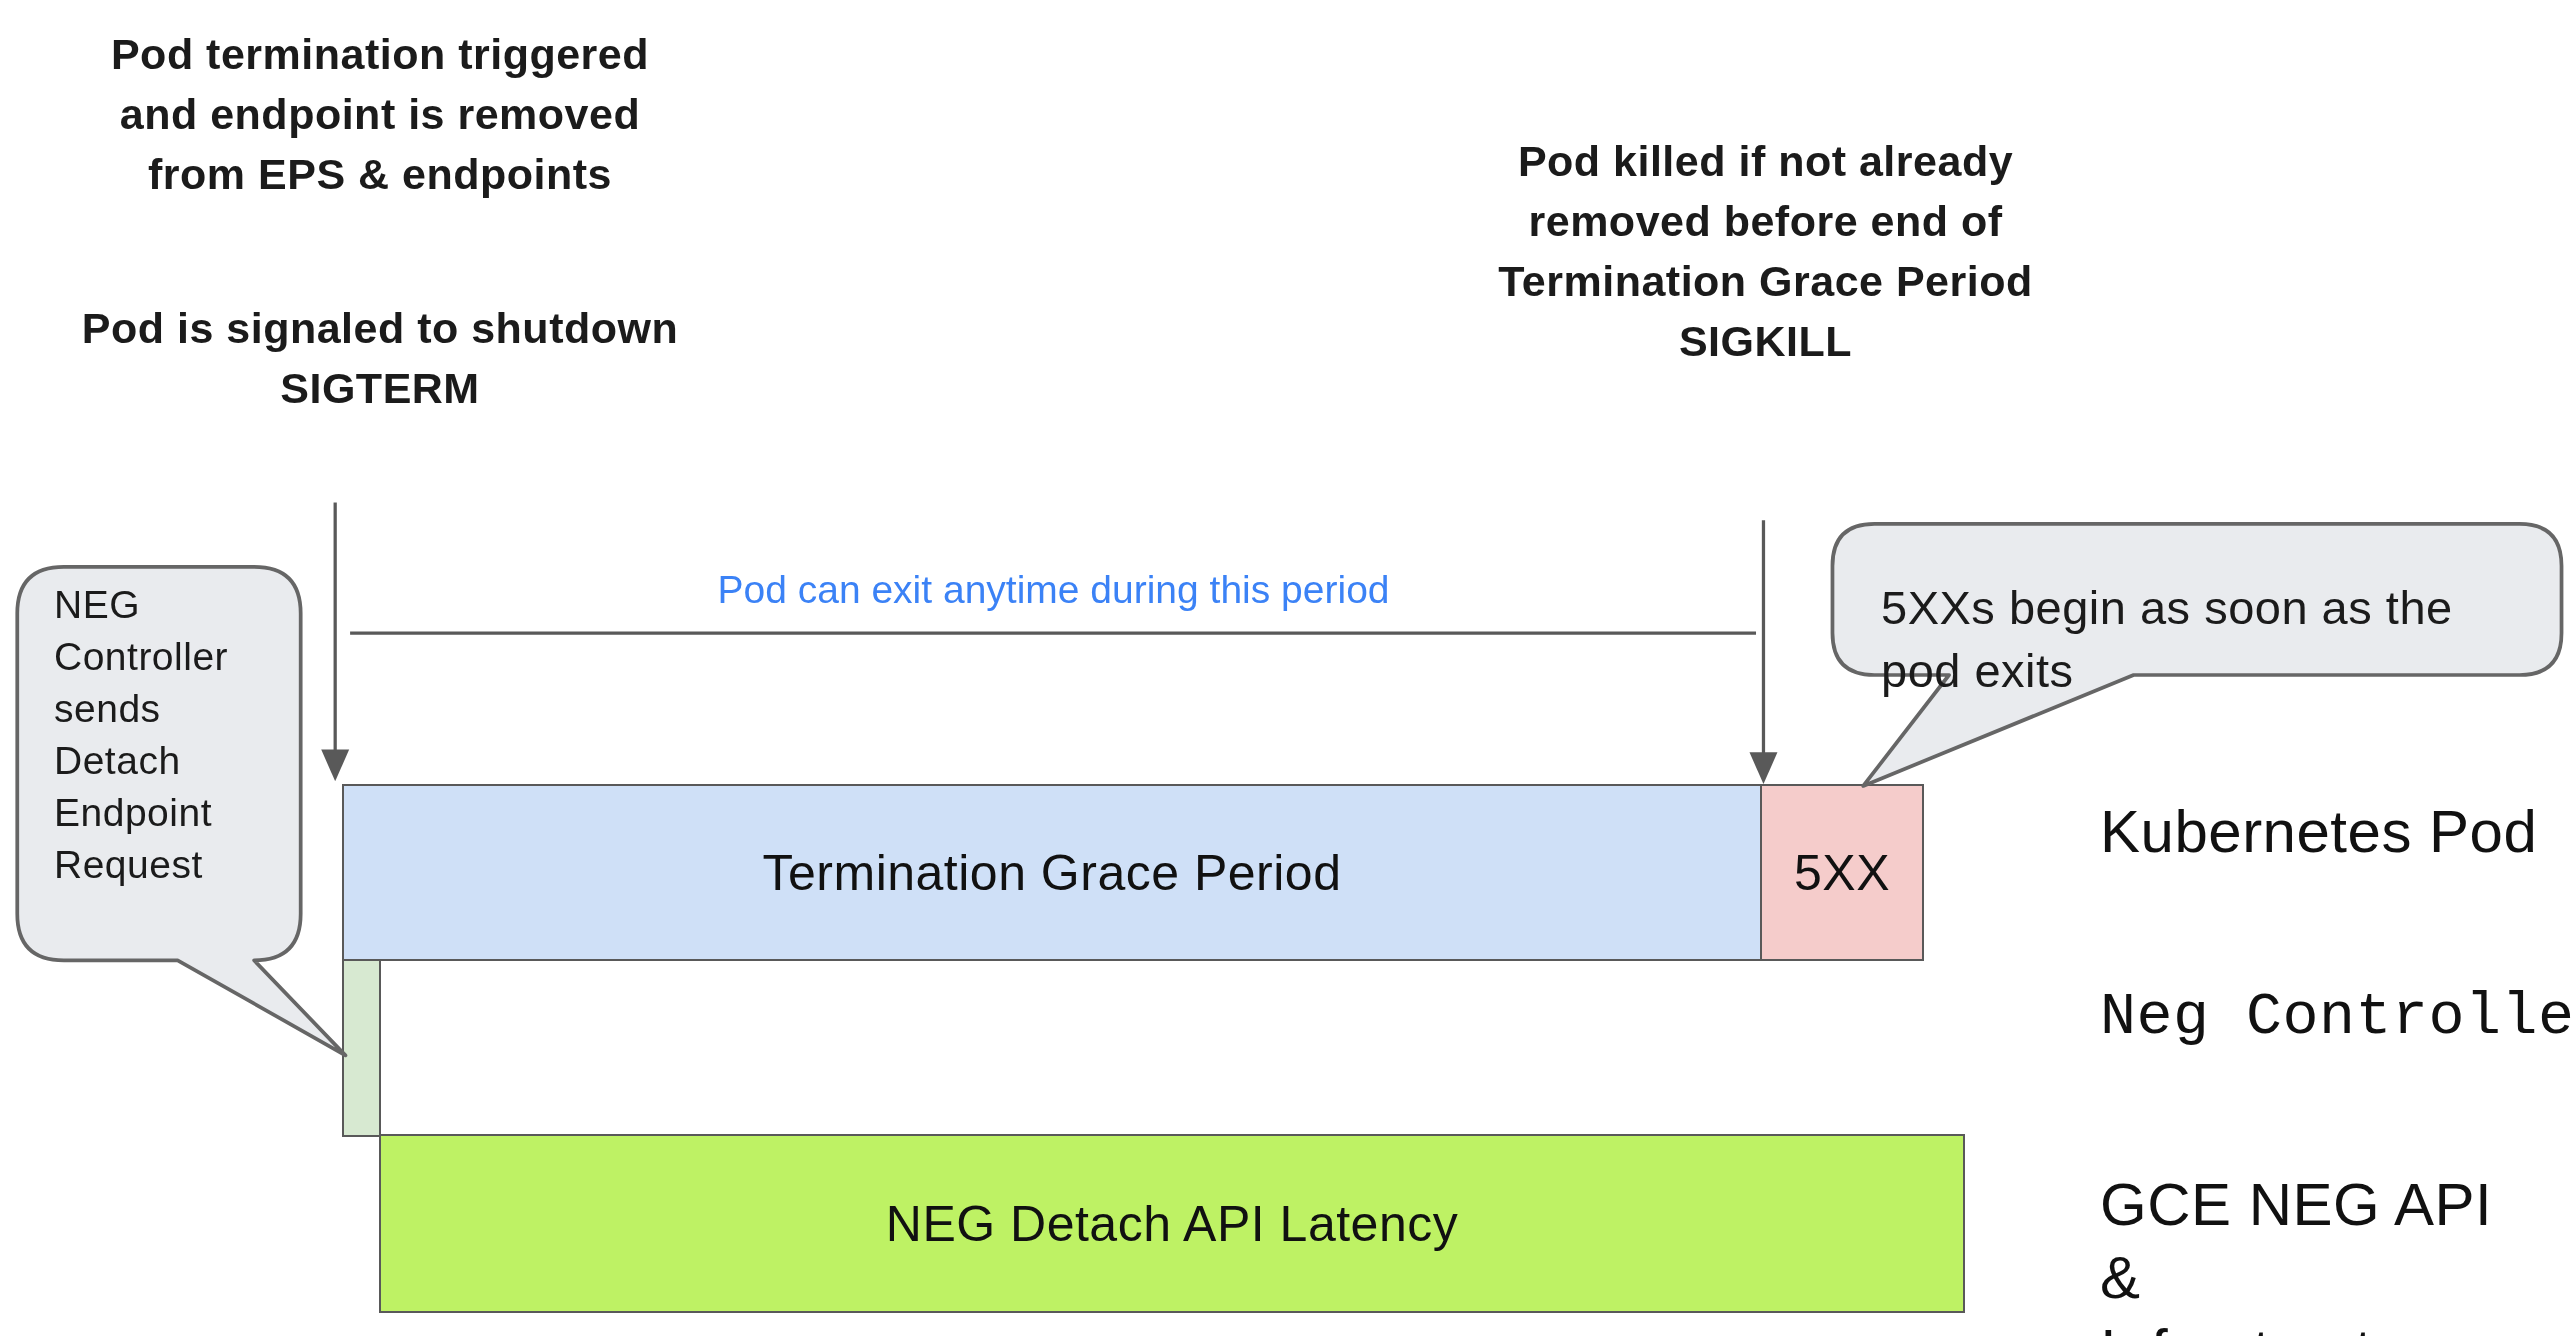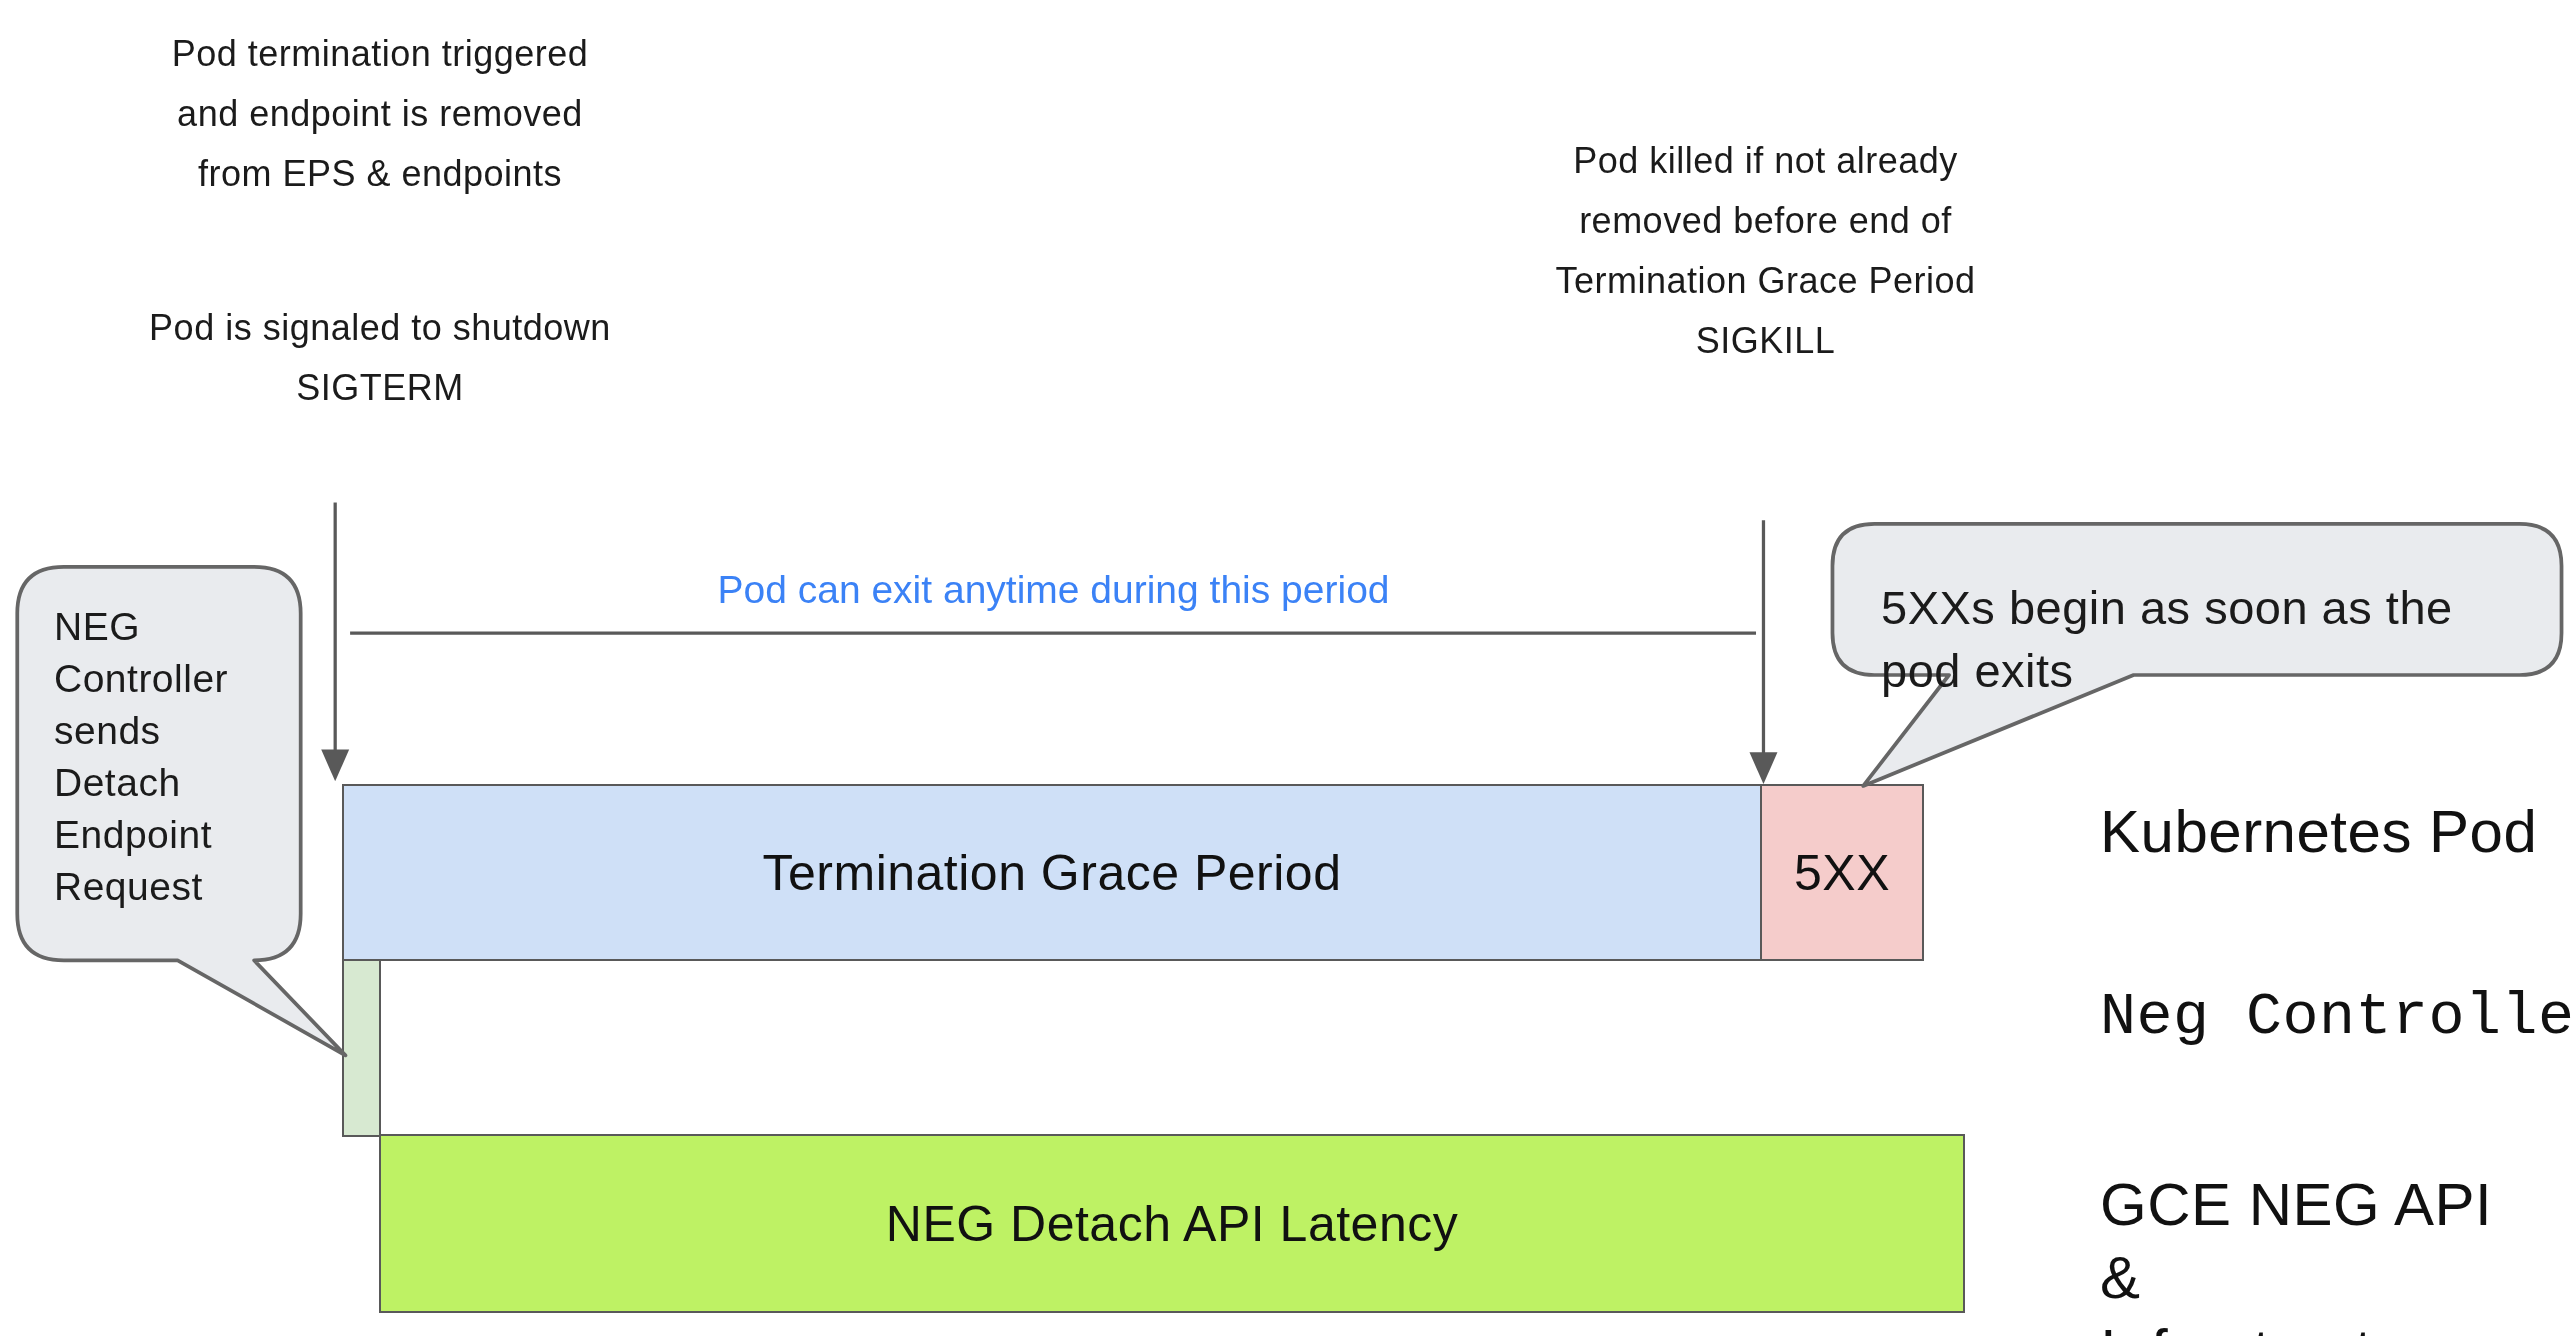--- a/index.html
+++ b/index.html
@@ -7,24 +7,25 @@
     position:relative;
     width:2576px;height:1336px;
     background:#ffffff;
     font-family:"Liberation Sans", sans-serif;
     color:#1b1b1b;
     overflow:hidden;
   }
   .note{
     position:absolute;
     text-align:center;
-    font-size:36px;
+    font-size:43px;
     line-height:60px;
     letter-spacing:0.5px;
     color:#1b1b1b;
+    font-weight:bold;
   }
   #note-tl{left:79px;top:24px;width:602px;}
   #note-tl .para2{margin-top:94px;}
   #note-tr{left:1474px;top:131px;width:583px;}
   .dim-label{
     position:absolute;
     left:587px;top:567px;width:933px;
     text-align:center;
     font-size:39px;line-height:45px;
     color:#3b82f6;
@@ -57,21 +58,21 @@
   svg.overlay{
     position:absolute;left:0;top:0;
     pointer-events:none;
   }
   .callout-text{
     position:absolute;
     color:#1b1b1b;
     letter-spacing:0.5px;
   }
   #callout-left-text{
-    left:54px;top:601px;width:235px;
+    left:54px;top:579px;width:235px;
     font-size:39px;line-height:52px;
   }
   #callout-right-text{
     left:1873px;top:576px;width:662px;
     font-size:47px;line-height:63px;margin-left:8px;
   }
 </style>
 </head>
 <body>
 

